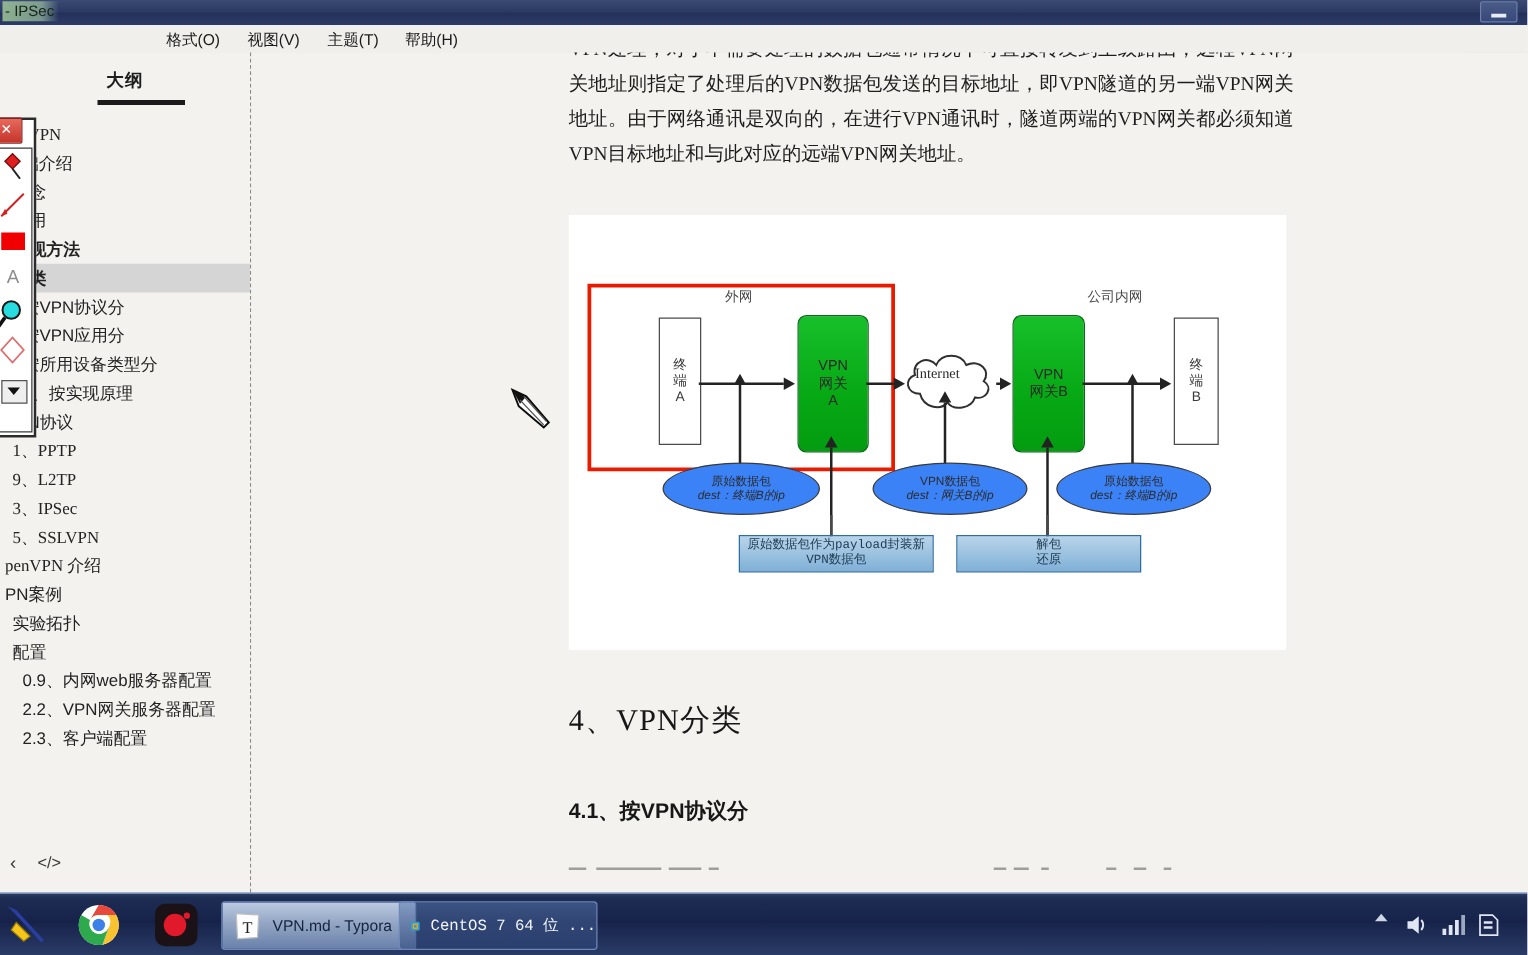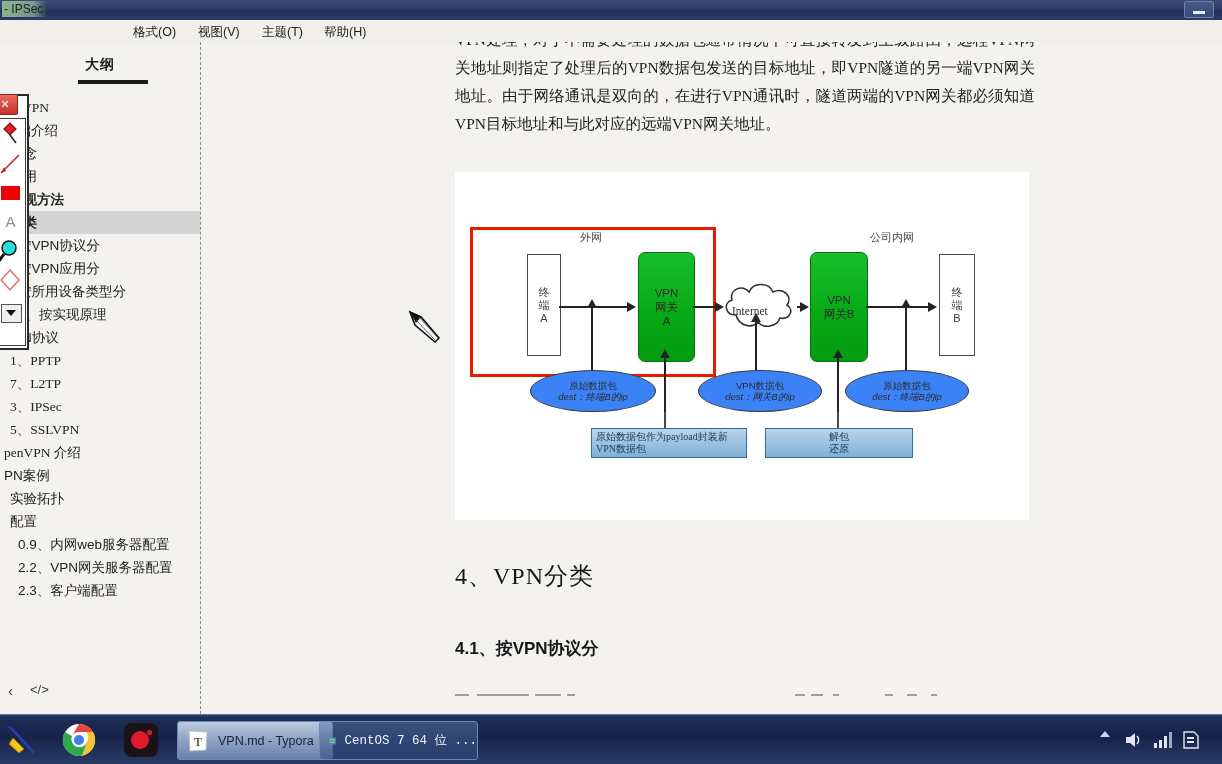--- a/index.html
+++ b/index.html
@@ -141,22 +141,22 @@
   .line-v{position:absolute;width:2.2px;background:#494949;}
   .callout{
     position:absolute;border:1.3px solid #3a3a3a;border-radius:50%;
     background:#3b82f6;color:#2d2d2d;font-size:9.5px;line-height:11.5px;
     text-align:center;font-family:"Liberation Sans",sans-serif;
     display:flex;flex-direction:column;align-items:center;justify-content:center;
   }
   .bluebox{
     position:absolute;border:1.2px solid #2e6ea6;
     background:linear-gradient(to bottom,#b9d4ea,#7fb0d6);
-    color:#1d3a52;font-size:10px;line-height:12px;text-align:left;
-    font-family:Liberation Serif, serif;
+    color:#1d3a52;font-size:10px;line-height:12px;text-align:center;
+    font-family:Liberation Mono, monospace;
     display:flex;align-items:center;justify-content:center;
   }
   .cloudtxt{
     position:absolute;font-family:"Liberation Serif",serif;font-size:11.5px;color:#2b2b2b;
   }
 
   
   #anno-tool{
     position:absolute;left:-8px;top:52px;width:33px;height:252px;
     background:#ffffff;border:2px solid #2b2b2b;
@@ -225,21 +225,21 @@
         <div class="ol-item lvl2 sans">概念</div>
         <div class="ol-item lvl2 sans">作用</div>
         <div class="ol-item lvl2 bold sans">实现方法</div>
         <div class="ol-item lvl2 bold sel sans">分类</div>
         <div class="ol-item lvl3 sans">按VPN协议分</div>
         <div class="ol-item lvl3 sans">按VPN应用分</div>
         <div class="ol-item lvl3 sans">按所用设备类型分</div>
         <div class="ol-item lvl3 sans">4、按实现原理</div>
         <div class="ol-item lvl1 sans">VPN协议</div>
         <div class="ol-item lvl2">1、PPTP</div>
-        <div class="ol-item lvl2">7、L2TP</div>
+        <div class="ol-item lvl2">9、L2TP</div>
         <div class="ol-item lvl2">3、IPSec</div>
         <div class="ol-item lvl2">5、SSLVPN</div>
         <div class="ol-item lvl1">penVPN 介绍</div>
         <div class="ol-item lvl1 sans">PN案例</div>
         <div class="ol-item lvl2 sans">实验拓扑</div>
         <div class="ol-item lvl2 sans">配置</div>
         <div class="ol-item lvl3 sans">0.9、内网web服务器配置</div>
         <div class="ol-item lvl3 sans">2.2、VPN网关服务器配置</div>
         <div class="ol-item lvl3 sans">2.3、客户端配置</div>
       </div>
@@ -271,21 +271,21 @@
         <div>
           <div>VPN</div>
           <div>网关</div>
           <div>A</div>
         </div>
       </div>
 
       <svg class="fg" style="left:264px;top:107px;" width="78" height="56" viewBox="0 0 78 56">
         <path d="M17,36 C6,36 4,24 13,21 C10,10 24,5 30,13 C34,3 50,3 54,13 C65,8 74,18 68,26 C76,31 70,41 61,39 C58,48 44,50 39,43 C33,50 20,47 17,36 Z" fill="#fff" stroke="#2f2f2f" stroke-width="1.6"></path>
       </svg>
-      <div class="cloudtxt" style="left:277px;top:133px;">Internet</div>
+      <div class="cloudtxt" style="left:277px;top:121px;">Internet</div>
 
       <div class="box-vpn" style="left:355px;top:80px;width:56px;height:108px;">
         <div>
           <div>VPN</div>
           <div>网关B</div>
         </div>
       </div>
 
       <div class="box-term" style="left:484px;top:82px;width:34px;height:100px;">
         <div>

